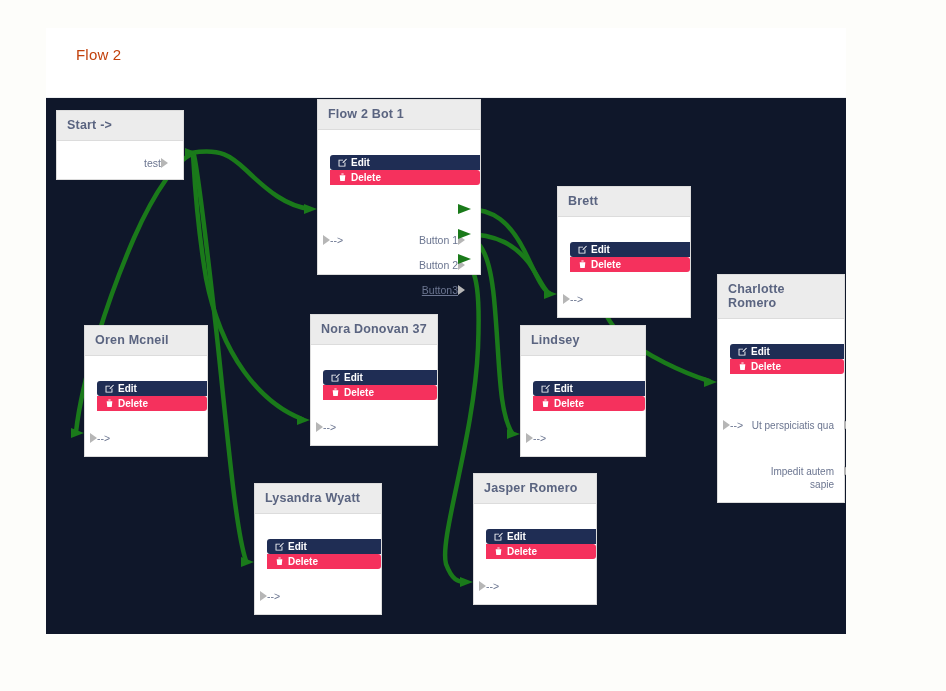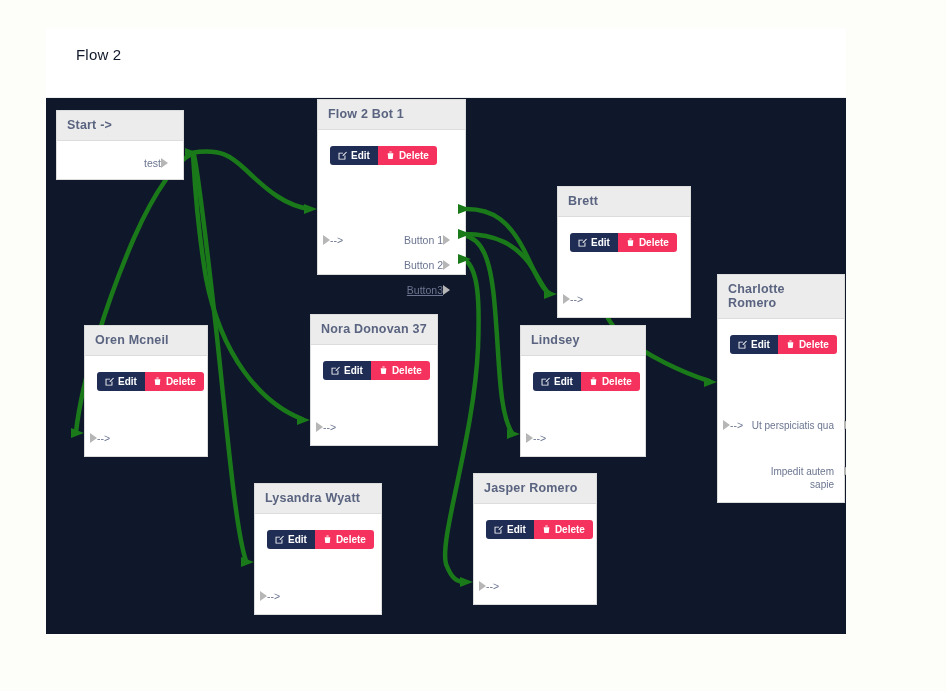--- a/index.html
+++ b/index.html
@@ -32,21 +32,21 @@
     height: 70px;
     background: #ffffff;
     border-bottom: 1px solid #eceef0;
     box-sizing: border-box;
   }
   .header-title {
     position: absolute;
     left: 30px;
     top: 18px;
     font-size: 15px;
-    color: #0f172a;
+    color: #c2410c;
     letter-spacing: .2px;
   }
 
   .canvas {
     position: absolute;
     left: 46px;
     top: 98px;
     width: 800px;
     height: 536px;
     background: #0f172a;
@@ -78,24 +78,25 @@
     font-weight: bold;
     color: #5a6480;
     letter-spacing: .2px;
     line-height: 14px;
   }
   .node-body {
     position: relative;
     padding: 0;
   }
   .btn-row {
-    padding: 16px 0 0 12px;
+    padding: 25px 0 0 12px;
     display: flex;
     height: 30px;
     box-sizing: content-box;
+    flex-direction: column;
   }
   .btn {
     display: inline-flex;
     align-items: center;
     gap: 4px;
     font-size: 10px;
     font-weight: bold;
     color: #ffffff;
     padding: 0 8px;
     height: 19px;
@@ -183,21 +184,21 @@
     <div class="node" style="left:10px; top:12px; width:128px;">
       <div class="node-head">Start -&gt;</div>
       <div class="node-body" style="height:38px;">
         <div class="port-out" style="top:16px;">
           <span>test</span>
           <span class="port-nub out" style="top:1px;"></span>
         </div>
       </div>
     </div>
 
-    <div class="node" style="left:271px; top:1px; width:149px;">
+    <div class="node" style="left:271px; top:1px; width:164px;">
       <div class="node-head">Flow 2 Bot 1</div>
       <div class="node-body" style="height:144px;">
         <div class="btn-row">
           <button class="btn btn-edit">
             <span>
               <svg width="9" height="9" viewBox="0 0 16 16">
                   <path fill="#fff" d="M1 3h8v1.6H2.6v9H11.6V8h1.6v7H1z"></path>
                   <path fill="#fff" d="M14.6 1.2l1.2 1.2-6.4 6.4H8.2V7.6z"></path>
                 </svg>
             </span>

